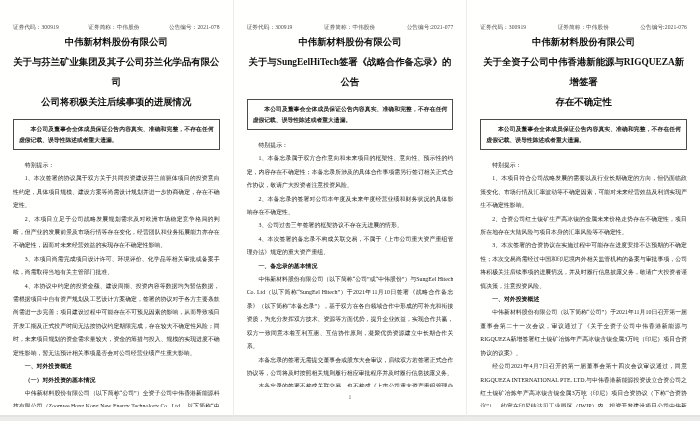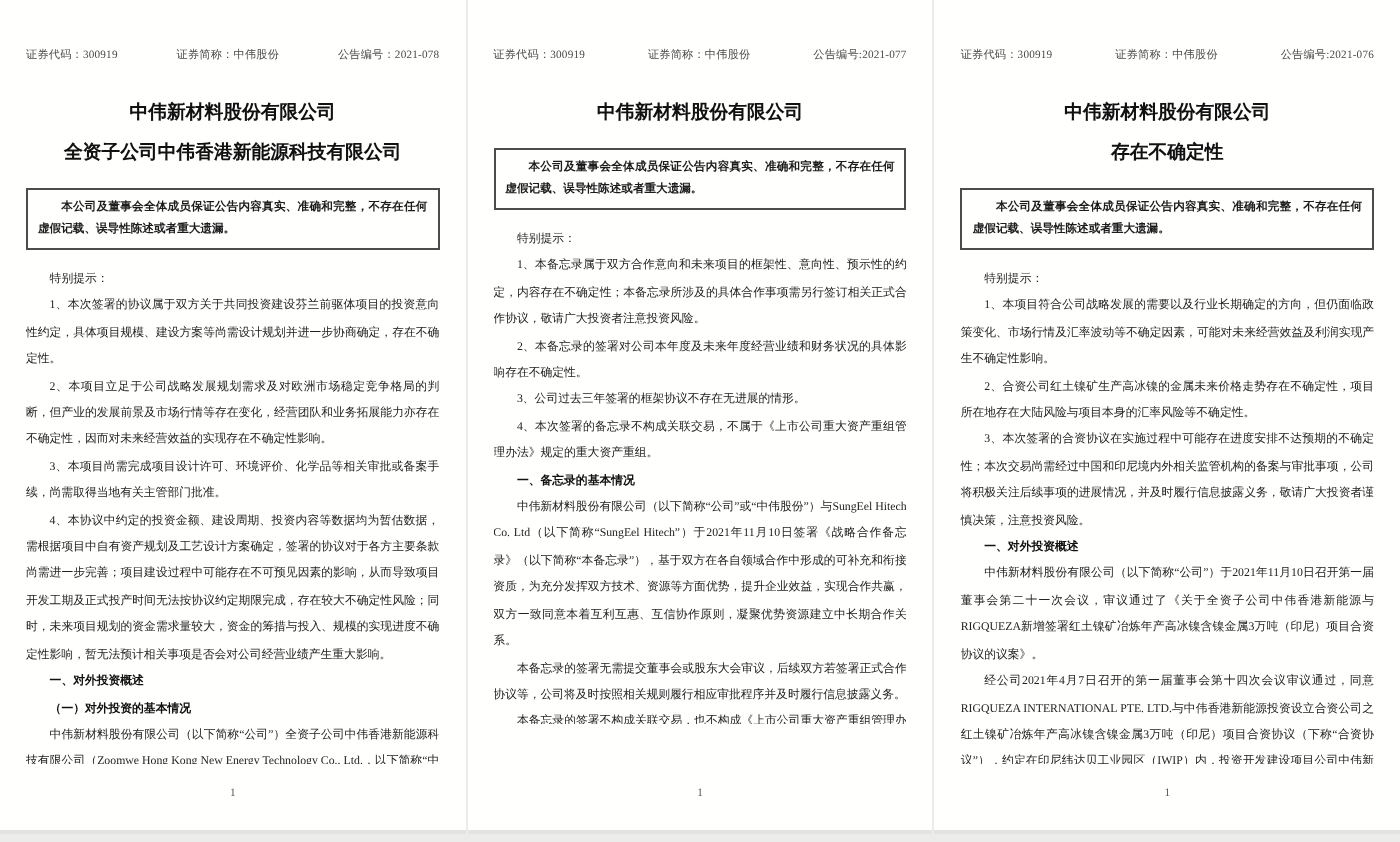--- a/index.html
+++ b/index.html
@@ -2,21 +2,21 @@
 <html><head>
 <meta charset="utf-8">
 <style>
   html,body{margin:0;padding:0;width:700px;height:421px;overflow:hidden;background:#f6f6f5;}
   .sheet-row{display:flex;width:700px;height:421px;gap:1px;background:#ececeb;}
   .page{position:relative;width:233px;height:417px;box-sizing:border-box;background:#fffffe;
         padding:24px 13px 0 13px;font-family:"Liberation Serif","DejaVu Serif",serif;color:#222;
         border-bottom:2px solid #e3e3e2;}
   .meta-row{display:flex;justify-content:space-between;font-size:5.6px;color:#4a4a4a;
             letter-spacing:.1px;white-space:nowrap;}
-  .title{margin-top:15px;text-align:center;font-weight:bold;color:#111;}
+  .title{text-align:center;font-weight:bold;color:#111;}
   .title-line{font-size:9.4px;line-height:20px;}
   .declaration{border:1px solid #4c4c4c;margin-top:7px;padding:4px 5px;font-size:5.8px;
                font-weight:bold;line-height:10.5px;text-align:justify;text-indent:2em;color:#1c1c1c;}
   .content{margin-top:9px;font-size:5.9px;line-height:13.4px;text-align:justify;
            max-height:248px;overflow:hidden;}
   .para{margin:0;text-indent:2em;}
   .para.h1,.para.h2{font-weight:bold;color:#111;}
   .page-number{position:absolute;left:0;right:0;bottom:15px;text-align:center;
                font-size:5.6px;color:#555;}
 </style>
@@ -26,21 +26,22 @@
 <div class="sheet-row">
 
   <div class="page">
     <div class="meta-row">
       <span>证券代码：300919</span>
       <span>证券简称：中伟股份</span>
       <span>公告编号：2021-078</span>
     </div>
     <div class="title">
         <div class="title-line">中伟新材料股份有限公司</div>
-        <div class="title-line">全资子公司中伟香港新能源科技有限公司</div>
+        <div class="title-line">关于与芬兰矿业集团及其子公司芬兰化学品有限公司</div>
+        <div class="title-line">公司将积极关注后续事项的进展情况</div>
       </div>
     <div class="declaration">本公司及董事会全体成员保证公告内容真实、准确和完整，不存在任何虚假记载、误导性陈述或者重大遗漏。</div>
     <div class="content">
         <p class="para tip">特别提示：</p>
         <p class="para body">1、本次签署的协议属于双方关于共同投资建设芬兰前驱体项目的投资意向性约定，具体项目规模、建设方案等尚需设计规划并进一步协商确定，存在不确定性。</p>
         <p class="para body">2、本项目立足于公司战略发展规划需求及对欧洲市场稳定竞争格局的判断，但产业的发展前景及市场行情等存在变化，经营团队和业务拓展能力亦存在不确定性，因而对未来经营效益的实现存在不确定性影响。</p>
         <p class="para body">3、本项目尚需完成项目设计许可、环境评价、化学品等相关审批或备案手续，尚需取得当地有关主管部门批准。</p>
         <p class="para body">4、本协议中约定的投资金额、建设周期、投资内容等数据均为暂估数据，需根据项目中自有资产规划及工艺设计方案确定，签署的协议对于各方主要条款尚需进一步完善；项目建设过程中可能存在不可预见因素的影响，从而导致项目开发工期及正式投产时间无法按协议约定期限完成，存在较大不确定性风险；同时，未来项目规划的资金需求量较大，资金的筹措与投入、规模的实现进度不确定性影响，暂无法预计相关事项是否会对公司经营业绩产生重大影响。</p>
         <p class="para h1">一、对外投资概述</p>
         <p class="para h2">（一）对外投资的基本情况</p>
@@ -50,20 +51,21 @@
   </div>
 
   <div class="page">
     <div class="meta-row">
       <span>证券代码：300919</span>
       <span>证券简称：中伟股份</span>
       <span>公告编号:2021-077</span>
     </div>
     <div class="title">
         <div class="title-line">中伟新材料股份有限公司</div>
+        <div class="title-line">关于与SungEelHiTech签署《战略合作备忘录》的公告</div>
       </div>
     <div class="declaration">本公司及董事会全体成员保证公告内容真实、准确和完整，不存在任何虚假记载、误导性陈述或者重大遗漏。</div>
     <div class="content">
         <p class="para tip">特别提示：</p>
         <p class="para body">1、本备忘录属于双方合作意向和未来项目的框架性、意向性、预示性的约定，内容存在不确定性；本备忘录所涉及的具体合作事项需另行签订相关正式合作协议，敬请广大投资者注意投资风险。</p>
         <p class="para body">2、本备忘录的签署对公司本年度及未来年度经营业绩和财务状况的具体影响存在不确定性。</p>
         <p class="para body">3、公司过去三年签署的框架协议不存在无进展的情形。</p>
         <p class="para body">4、本次签署的备忘录不构成关联交易，不属于《上市公司重大资产重组管理办法》规定的重大资产重组。</p>
         <p class="para h1">一、备忘录的基本情况</p>
         <p class="para body">中伟新材料股份有限公司（以下简称“公司”或“中伟股份”）与SungEel Hitech Co. Ltd（以下简称“SungEel Hitech”）于2021年11月10日签署《战略合作备忘录》（以下简称“本备忘录”），基于双方在各自领域合作中形成的可补充和衔接资质，为充分发挥双方技术、资源等方面优势，提升企业效益，实现合作共赢，双方一致同意本着互利互惠、互信协作原则，凝聚优势资源建立中长期合作关系。</p>
@@ -74,20 +76,21 @@
   </div>
 
   <div class="page">
     <div class="meta-row">
       <span>证券代码：300919</span>
       <span>证券简称：中伟股份</span>
       <span>公告编号:2021-076</span>
     </div>
     <div class="title">
         <div class="title-line">中伟新材料股份有限公司</div>
+        <div class="title-line">关于全资子公司中伟香港新能源与RIGQUEZA新增签署</div>
         <div class="title-line">存在不确定性</div>
       </div>
     <div class="declaration">本公司及董事会全体成员保证公告内容真实、准确和完整，不存在任何虚假记载、误导性陈述或者重大遗漏。</div>
     <div class="content">
         <p class="para tip">特别提示：</p>
         <p class="para body">1、本项目符合公司战略发展的需要以及行业长期确定的方向，但仍面临政策变化、市场行情及汇率波动等不确定因素，可能对未来经营效益及利润实现产生不确定性影响。</p>
         <p class="para body">2、合资公司红土镍矿生产高冰镍的金属未来价格走势存在不确定性，项目所在地存在大陆风险与项目本身的汇率风险等不确定性。</p>
         <p class="para body">3、本次签署的合资协议在实施过程中可能存在进度安排不达预期的不确定性；本次交易尚需经过中国和印尼境内外相关监管机构的备案与审批事项，公司将积极关注后续事项的进展情况，并及时履行信息披露义务，敬请广大投资者谨慎决策，注意投资风险。</p>
         <p class="para h1">一、对外投资概述</p>
         <p class="para body">中伟新材料股份有限公司（以下简称“公司”）于2021年11月10日召开第一届董事会第二十一次会议，审议通过了《关于全资子公司中伟香港新能源与RIGQUEZA新增签署红土镍矿冶炼年产高冰镍含镍金属3万吨（印尼）项目合资协议的议案》。</p>

